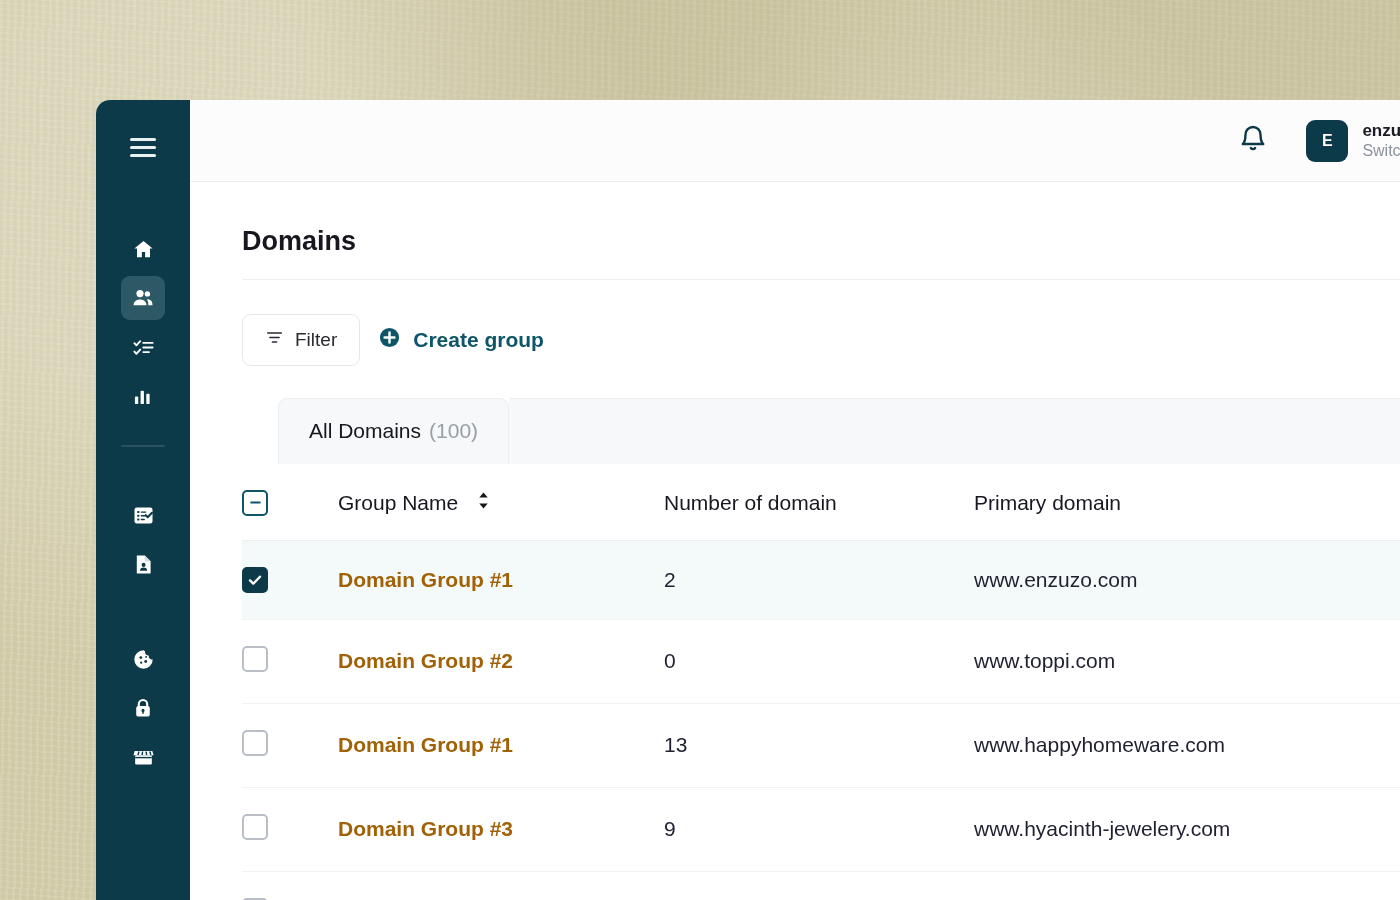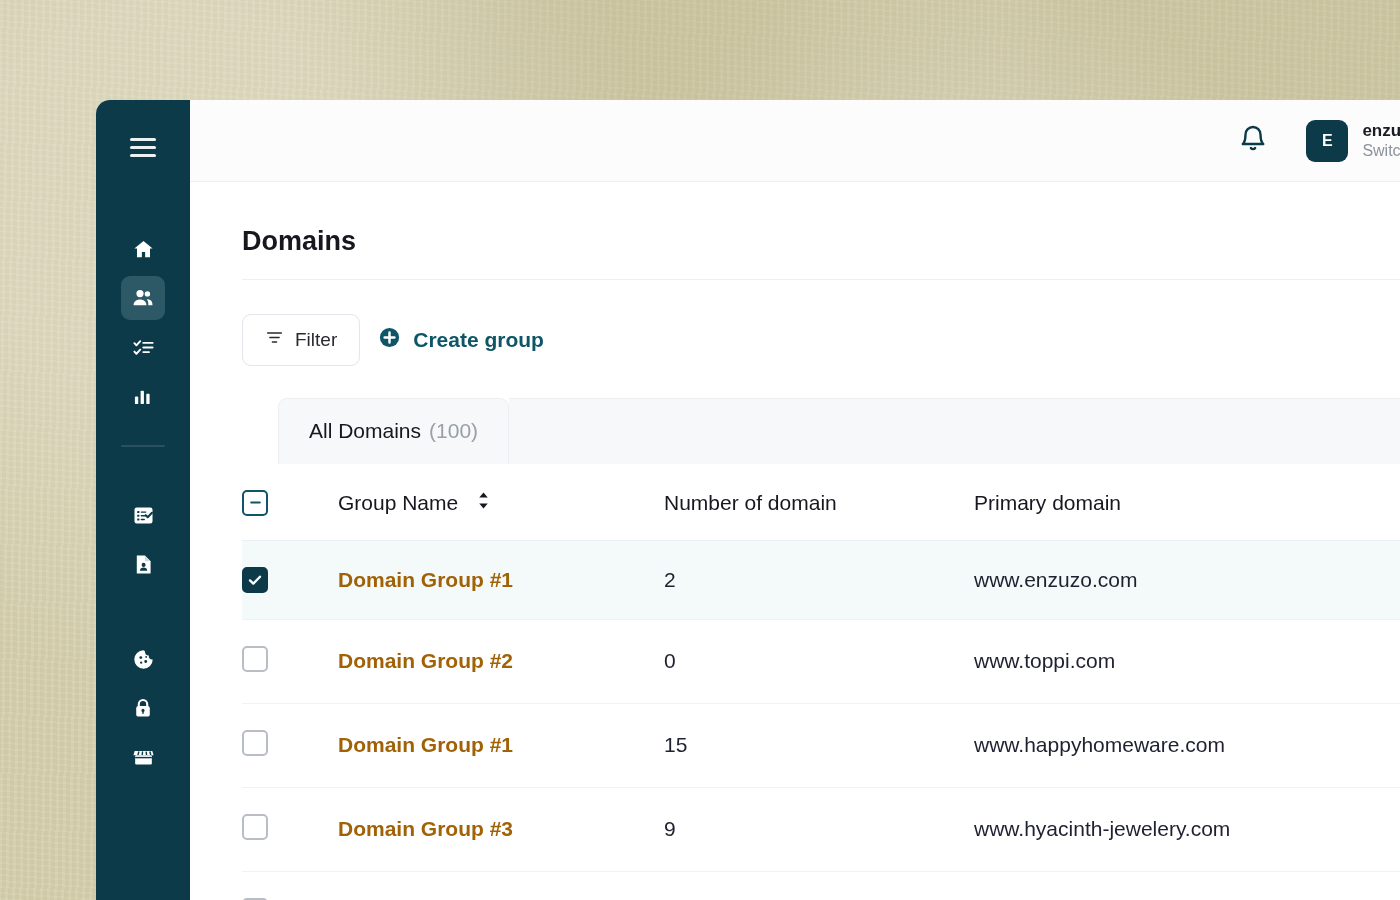--- a/index.html
+++ b/index.html
@@ -428,21 +428,21 @@
               <td>www.toppi.com</td>
             </tr>
 
             <tr>
               <td>
                 <span class="cb empty"></span>
               </td>
               <td>
                 <a class="group-link">Domain Group #1</a>
               </td>
-              <td>15</td>
+              <td>13</td>
               <td>www.happyhomeware.com</td>
             </tr>
 
             <tr>
               <td>
                 <span class="cb empty"></span>
               </td>
               <td>
                 <a class="group-link">Domain Group #3</a>
               </td>

